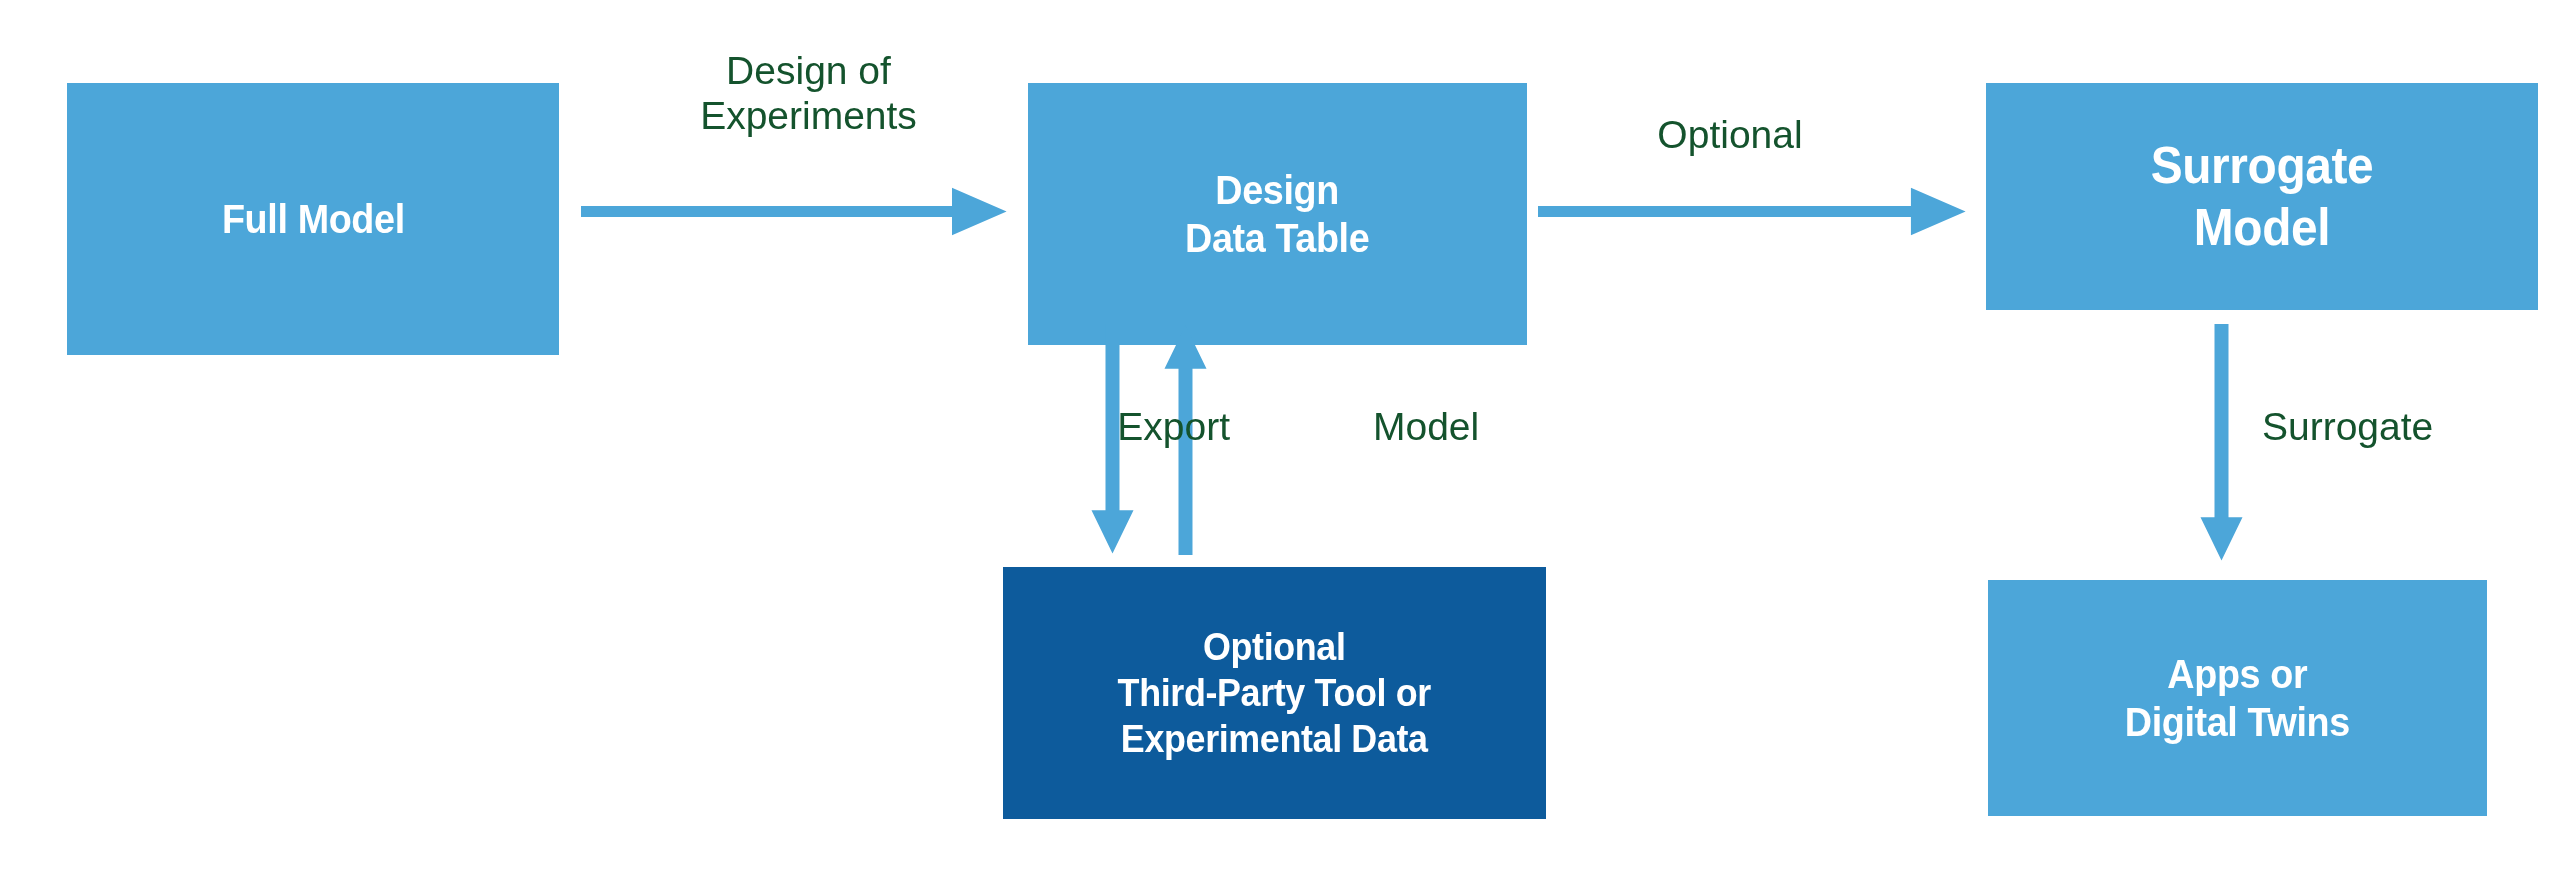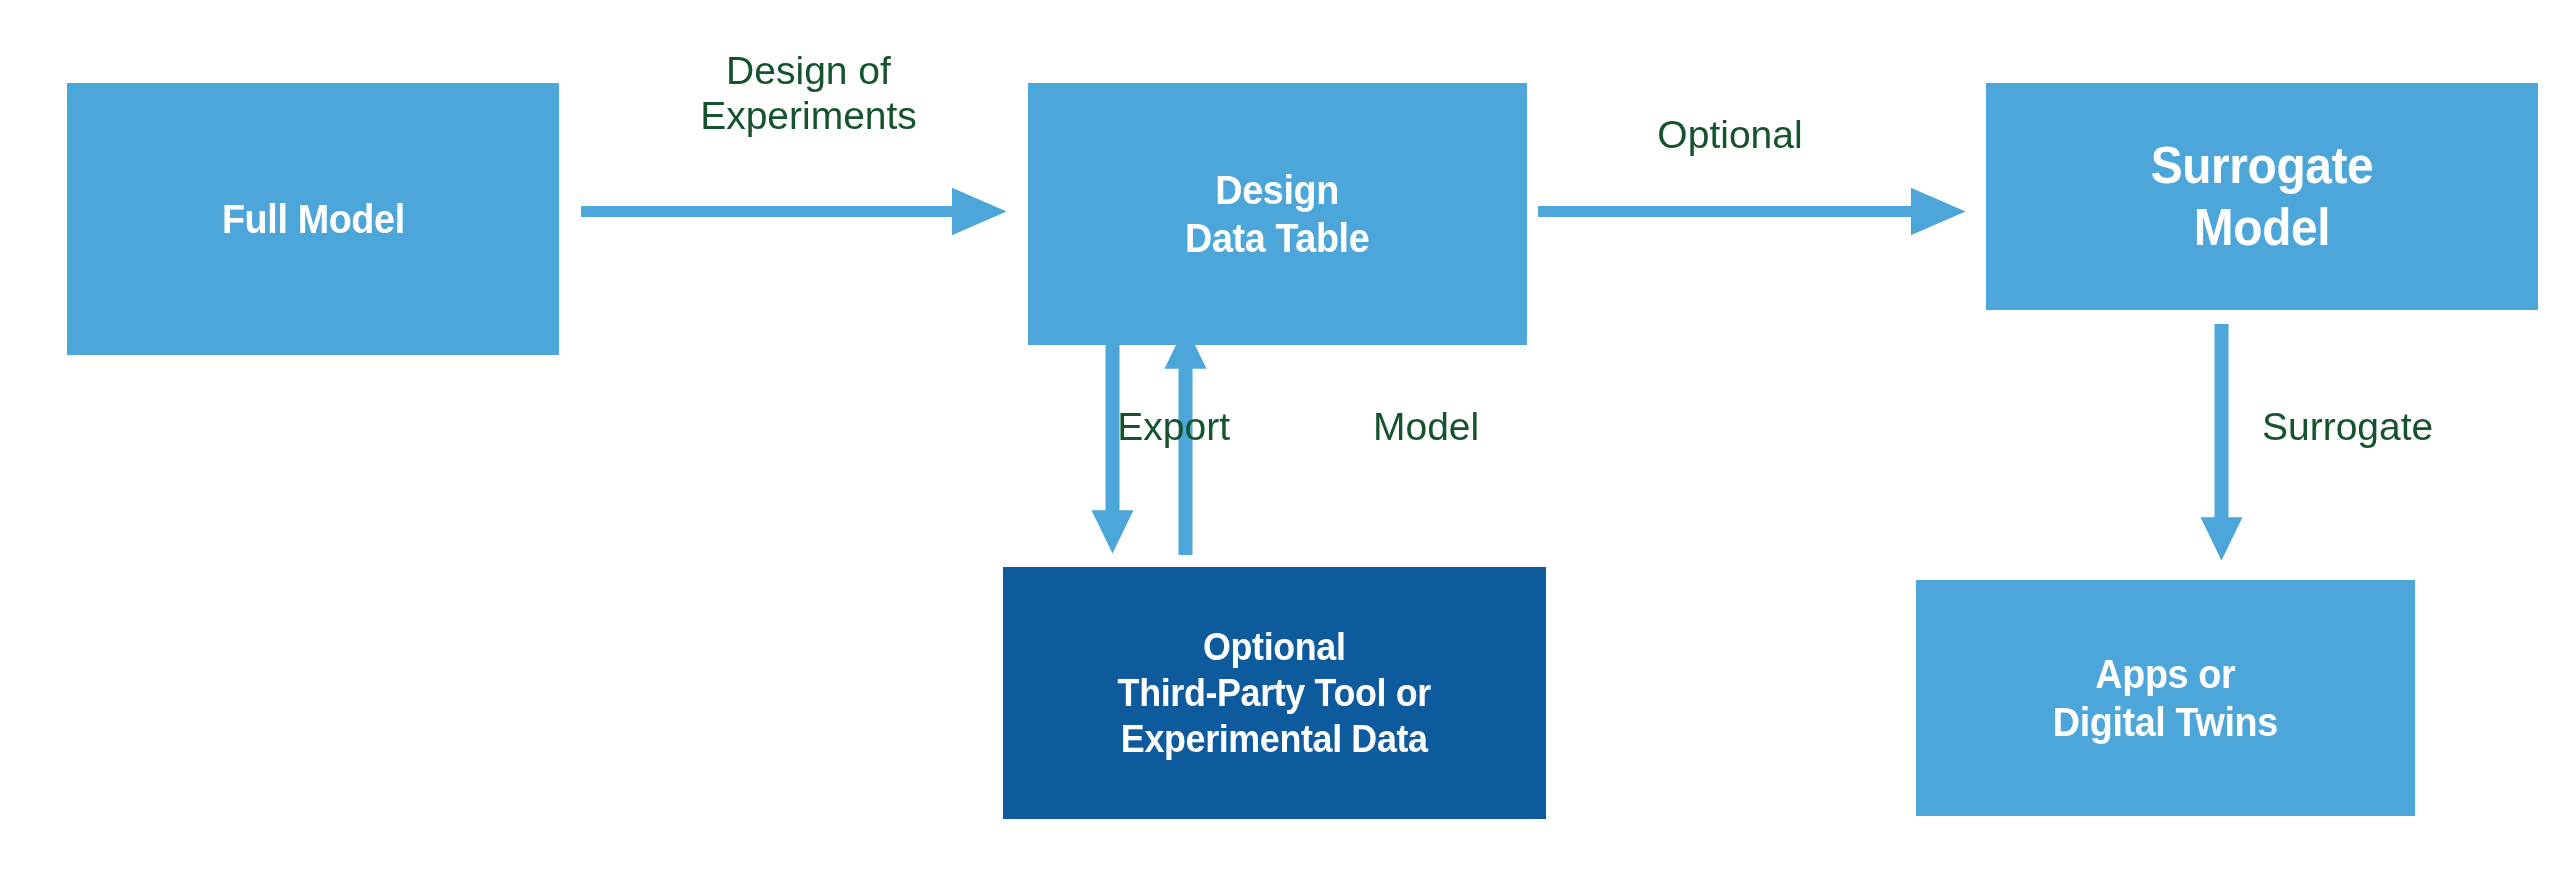--- a/index.html
+++ b/index.html
@@ -36,21 +36,21 @@
   .node .node-label {
     display: block;
     white-space: pre-line;
     transform: scaleX(0.92);
   }
 
   .node-full-model   { left: 67px;   top: 83px;  width: 492px; height: 272px; background: #4CA6D9; font-size: 41px; }
   .node-design-table { left: 1028px; top: 83px;  width: 499px; height: 262px; background: #4CA6D9; font-size: 41px; }
   .node-surrogate    { left: 1986px; top: 83px;  width: 552px; height: 227px; background: #4CA6D9; font-size: 52px; }
   .node-thirdparty   { left: 1003px; top: 567px;  width: 543px; height: 252px; background: #0D5B9C; font-size: 39px; text-align: center; }
-  .node-apps         { left: 1916px; top: 580px;  width: 499px; height: 236px; background: #4CA6D9; font-size: 41px; }
+  .node-apps         { left: 1988px; top: 580px;  width: 499px; height: 236px; background: #4CA6D9; font-size: 41px; }
 
   
   .edge-label {
     position: absolute;
     color: #14532d;
     font-family: "Liberation Sans", sans-serif;
     font-weight: normal;
     font-size: 39px;
     line-height: 1.15;
     white-space: pre-line;

